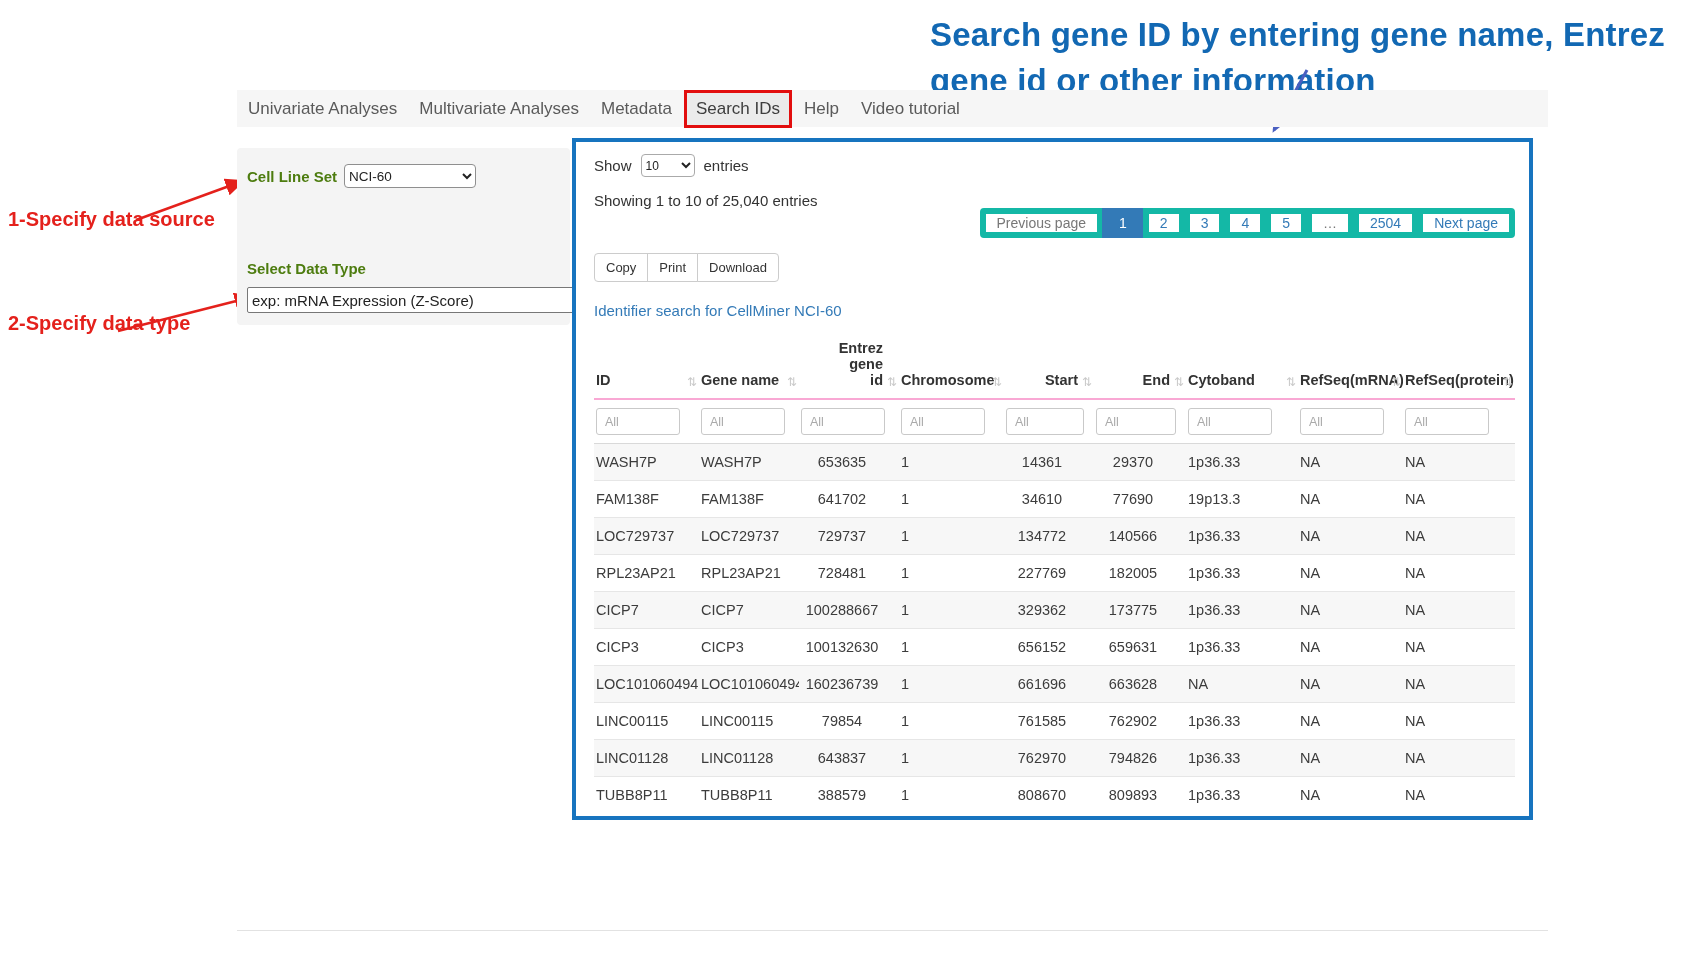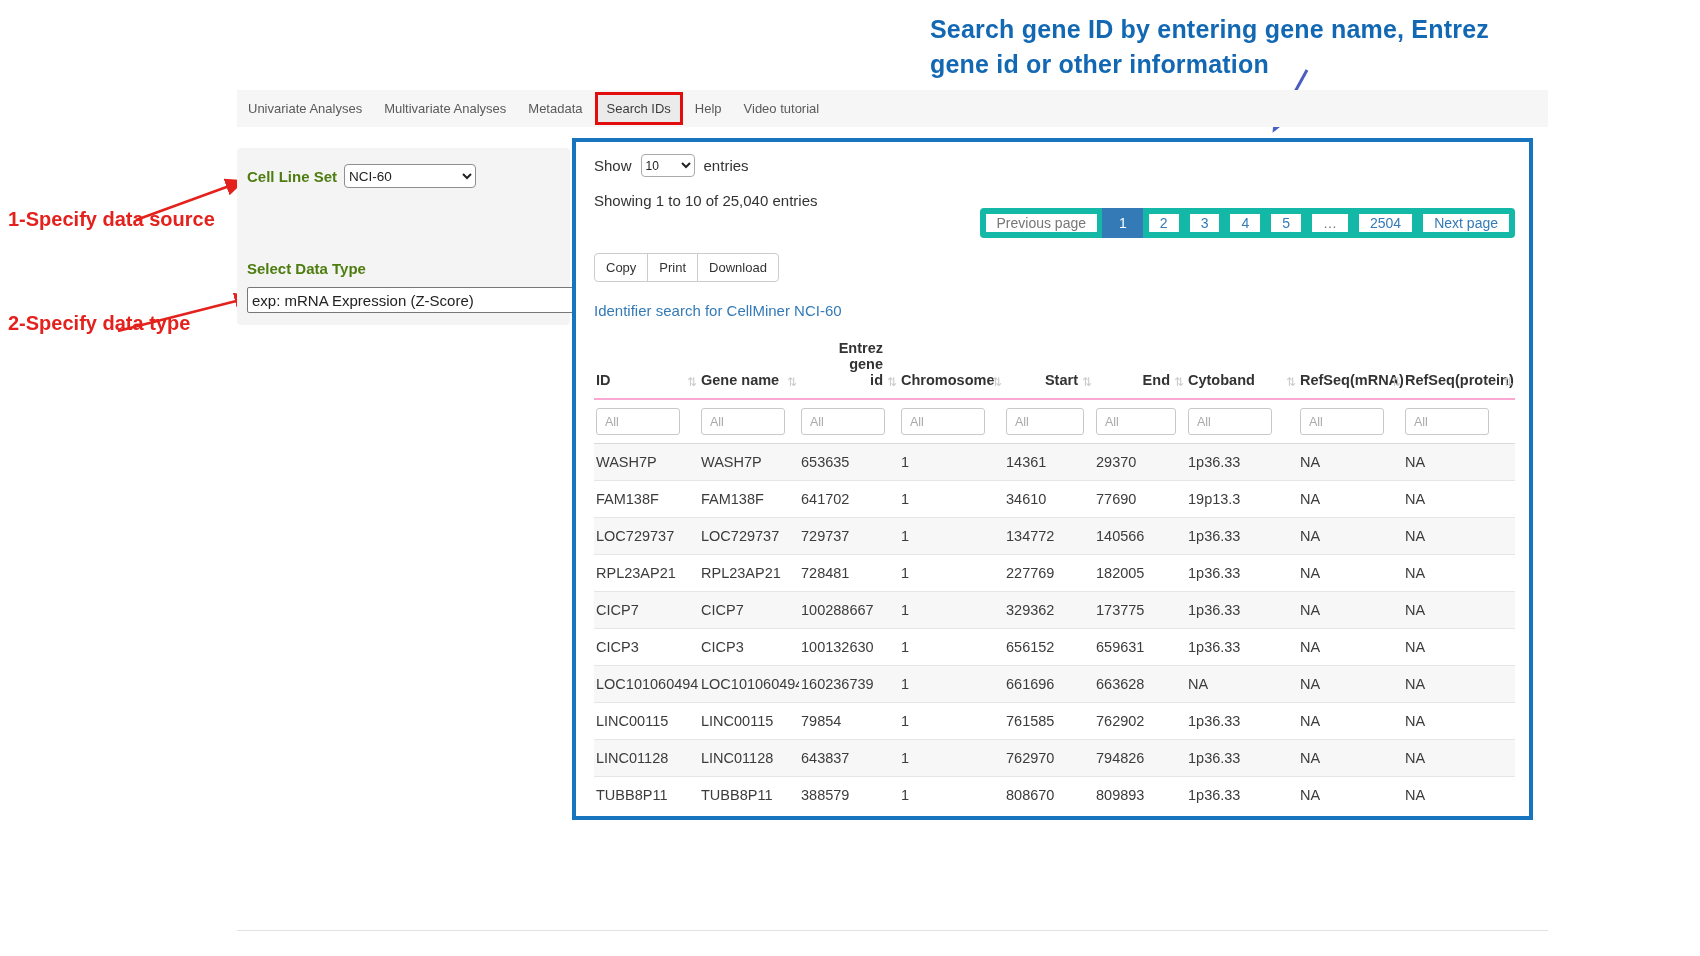--- a/index.html
+++ b/index.html
@@ -1,28 +1,28 @@
 <!DOCTYPE html>
 <html><head>
 <meta charset="utf-8">
 <style>
   html,body{margin:0;padding:0;}
   body{width:1700px;height:956px;position:relative;background:#fff;overflow:hidden;
        font-family:"Liberation Sans","DejaVu Sans",sans-serif;}
 
-  .blue-note{position:absolute;left:930px;top:12px;font-size:25px;font-weight:bold;
+  .blue-note{position:absolute;left:930px;top:12px;font-size:33px;font-weight:bold;
              color:#1268b3;line-height:1.38;letter-spacing:.2px;}
   .red-note{position:absolute;font-size:20px;font-weight:bold;color:#e4211c;}
   .red-note.n1{left:8px;top:208px;}
   .red-note.n2{left:8px;top:312px;}
   .overlay{position:absolute;left:0;top:0;pointer-events:none;}
 
   .navbar{position:absolute;left:237px;top:90px;width:1311px;height:37px;background:#f6f6f6;
           display:flex;align-items:center;box-sizing:border-box;}
-  .nav-item{font-size:13px;color:#5a5a5a;padding:8px 11px;cursor:pointer;white-space:nowrap;text-align:right;}
+  .nav-item{font-size:17px;color:#5a5a5a;padding:8px 11px;cursor:pointer;white-space:nowrap;text-align:right;}
   .nav-item.active{background:#ebebeb;border:3px solid #e20e0e;padding:6px 9px;margin:-3px 1px;color:#3d3d3d;}
 
   .form-panel{position:absolute;left:237px;top:148px;width:333px;height:177px;background:#f4f4f4;
               border-radius:4px;box-sizing:border-box;padding:16px 10px;}
   .flabel{font-size:15px;font-weight:bold;color:#4d7c0f;}
   .row1{display:flex;align-items:center;gap:7px;}
   select{font-family:inherit;background:#fff;border:1px solid #8f8f8f;border-radius:4px;color:#222;}
   .sel1{width:132px;height:24px;font-size:13.5px;}
   .dt-label{display:block;margin-top:72px;}
   .sel2{width:375px;height:26px;font-size:15px;margin-top:10px;border-radius:2px;border-color:#777;}
@@ -52,21 +52,21 @@
   th.right{text-align:right;padding-right:16px;}
   .sort-icon{position:absolute;right:2px;bottom:9px;font-size:12px;color:#c9c9c9;font-weight:normal;cursor:pointer;}
   thead tr.head th{border-bottom:2px solid #f9a8d4;}
   tr.filters td{padding:8px 6px 8px 2px;}
   .filter-input{width:84px;max-width:95%;height:27px;box-sizing:border-box;border:1px solid #c9c9c9;
                 border-radius:3px;padding:0 8px;font-size:12.5px;color:#555;font-family:inherit;background:#fff;}
   .filter-input::placeholder{color:#aaa;}
   tbody td{font-size:14.5px;color:#3c3c3c;padding:10px 6px 10px 2px;border-top:1px solid #e6e6e6;
            overflow:hidden;white-space:nowrap;}
   tbody tr:first-child td{border-top:1px solid #d9d9d9;}
-  tbody td.right{text-align:left;padding-right:16px;}
+  tbody td.right{text-align:center;padding-right:16px;}
   tbody tr:nth-child(odd){background:#f7f7f7;}
 
   .bottom-divider{position:absolute;left:237px;top:930px;width:1311px;height:1px;background:#e2e2e2;}
 </style>
 </head>
 <body>
 
 <div class="blue-note">
   <div>Search gene ID by entering gene name, Entrez</div>
   <div>gene id or other information</div>

